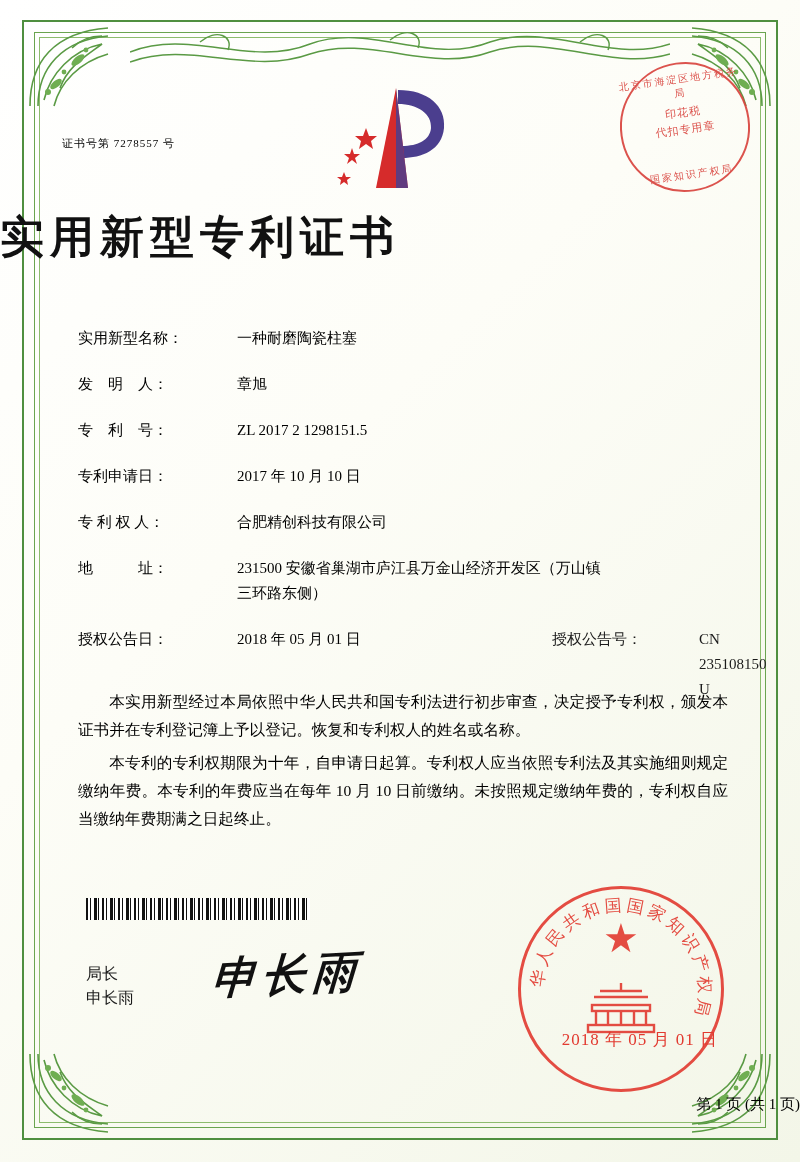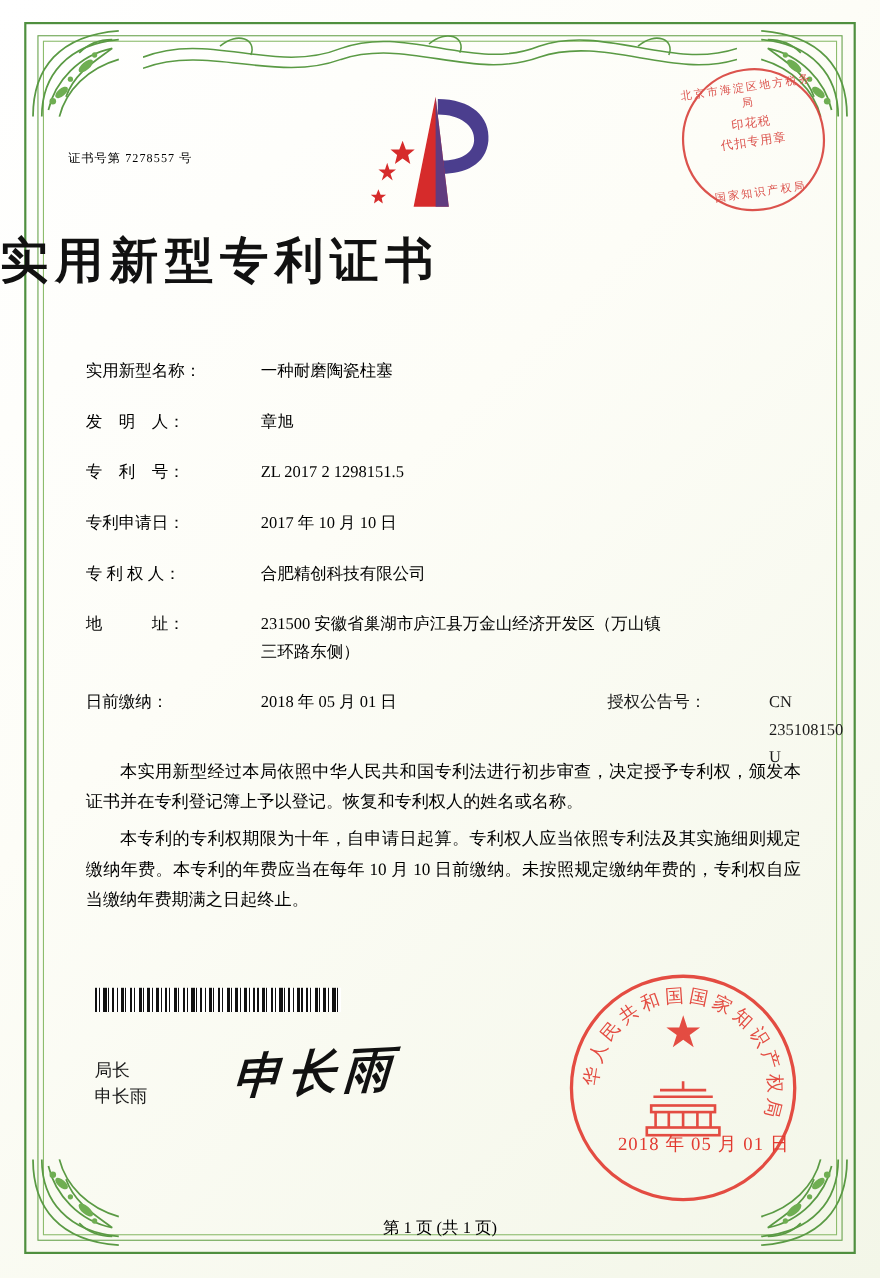--- a/index.html
+++ b/index.html
@@ -253,22 +253,22 @@
     font-size: 17px;
     color: #e23a30;
     letter-spacing: 1px;
     font-family: "Liberation Serif", serif;
   }
 
   
   .footer {
     position: absolute;
     left: 0; right: 0;
-    bottom: 36px;
-    text-align: center;
+    bottom: 48px;
+    text-align: right;
     font-size: 15px;
     color: #000;
   }
 </style>
 </head>
 <body>
 
 <div class="certificate">
 
   <div class="border-outer"></div>
@@ -406,21 +406,21 @@
     <div class="field-row">
       <div class="field-label">专 利 权 人：</div>
       <div class="field-value">合肥精创科技有限公司</div>
     </div>
     <div class="field-row">
       <div class="field-label">地　　　址：</div>
       <div class="field-value">231500 安徽省巢湖市庐江县万金山经济开发区（万山镇
 三环路东侧）</div>
     </div>
     <div class="field-row dual">
-      <div class="field-label">日前缴纳：</div>
+      <div class="field-label">授权公告日：</div>
       <div class="field-value">2018 年 05 月 01 日</div>
       <div class="field-label2">授权公告号：</div>
       <div class="field-value2">CN 235108150 U</div>
     </div>
   </div>
 
   <div class="body-text">
     <p>本实用新型经过本局依照中华人民共和国专利法进行初步审查，决定授予专利权，颁发本证书并在专利登记簿上予以登记。恢复和专利权人的姓名或名称。</p>
     <p>本专利的专利权期限为十年，自申请日起算。专利权人应当依照专利法及其实施细则规定缴纳年费。本专利的年费应当在每年 10 月 10 日前缴纳。未按照规定缴纳年费的，专利权自应当缴纳年费期满之日起终止。</p>
   </div>

